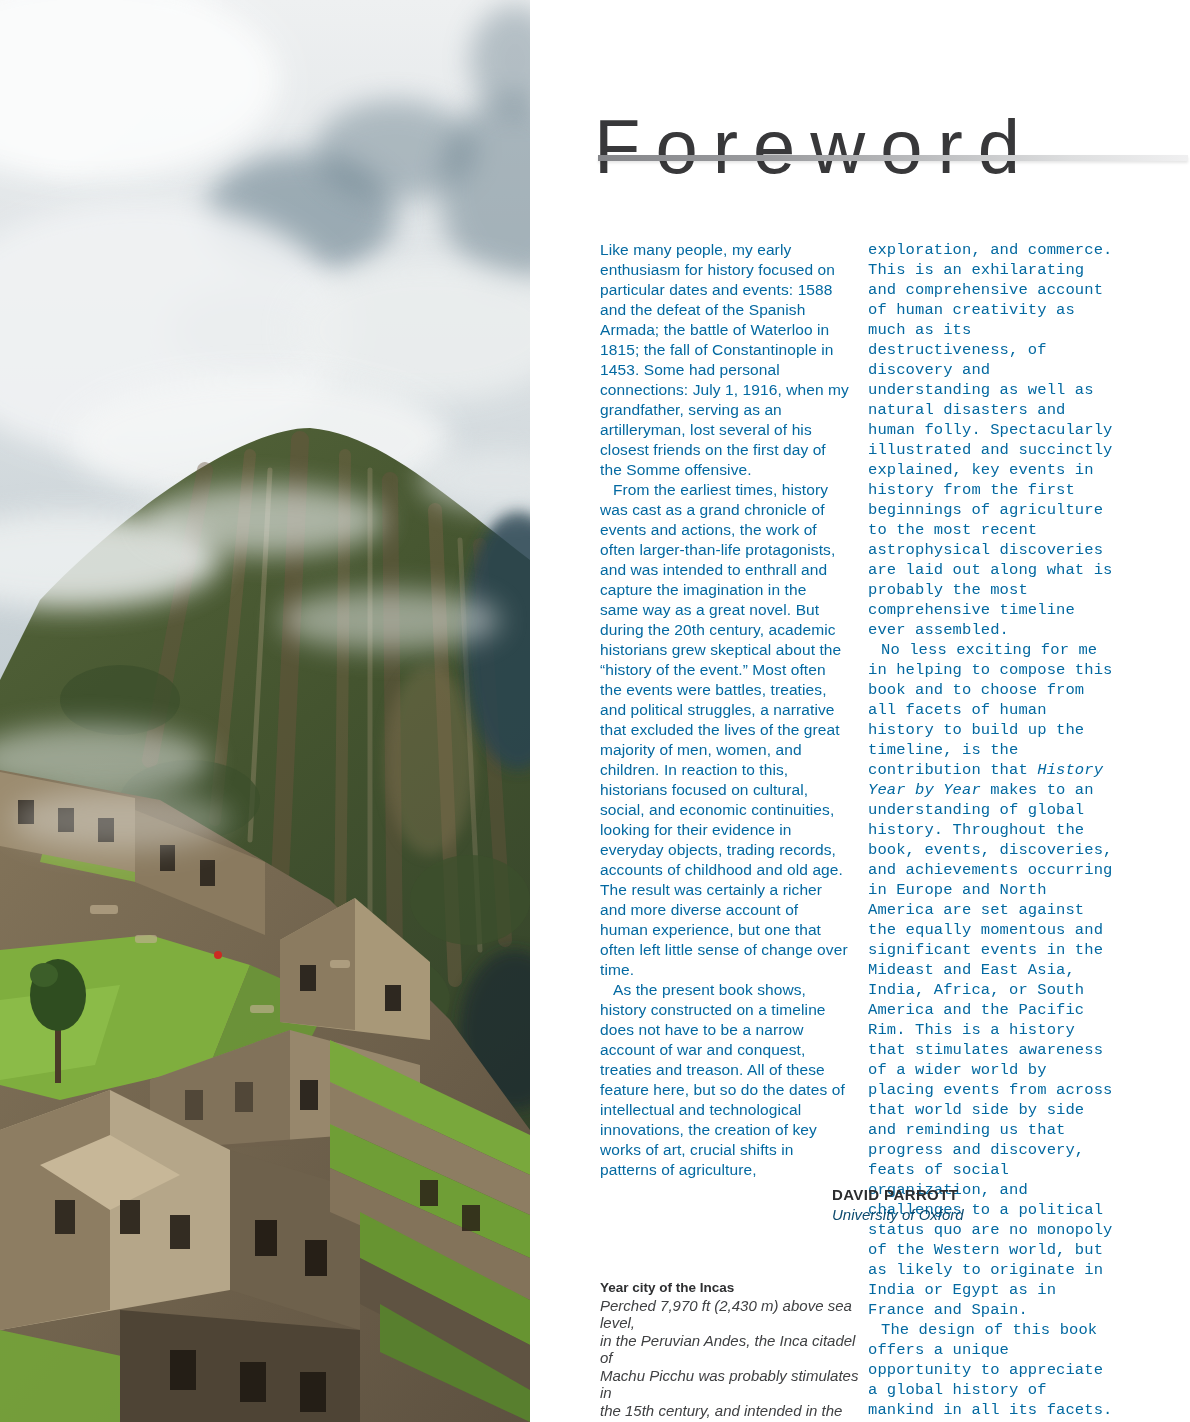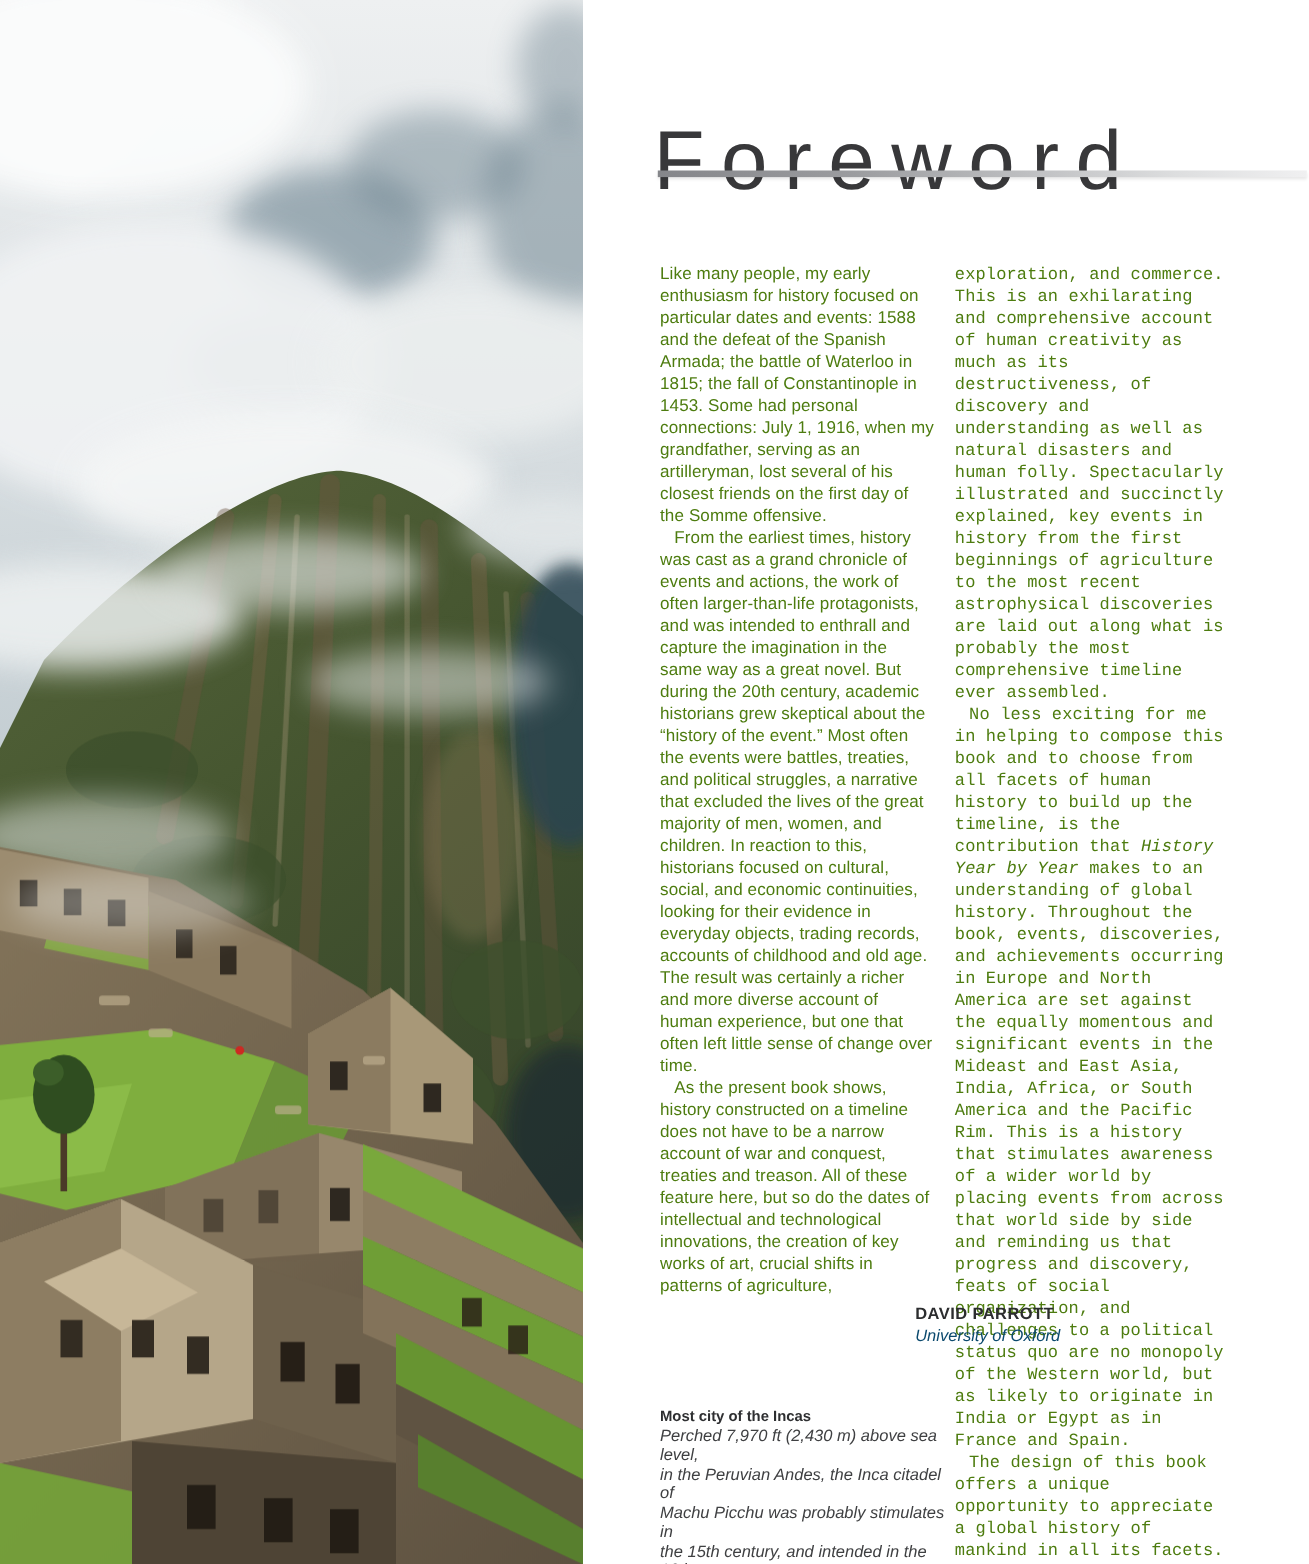--- a/index.html
+++ b/index.html
@@ -24,21 +24,21 @@
     background:linear-gradient(to right,#85868a 0%,#9b9c9f 30%,#c2c3c5 60%,#dddedf 80%,#f0f0f1 100%);
     box-shadow:0 2px 3px rgba(0,0,0,0.10);
   }
 
   
   .col { position:absolute; top:240px; width:249px; }
   .col-1 { left:600px; }
   .col-2 { left:868px;font-family:Liberation Mono, monospace; }
   .col p {
     margin:0; font-size:15.5px; line-height:20px; letter-spacing:0.1px;
-    color:#4d7c0f; text-align:left;
+    color:#0369a1; text-align:left;
   }
   .col p.indent { text-indent:13px; }
   .col em { font-style:italic; }
 
   
   .signature { position:absolute; left:832px; top:1186px; }
   .sig-name { font-size:15px; font-weight:bold; letter-spacing:0.4px; color:#2c2d2f; }
   .sig-affiliation { font-size:15px; font-style:italic; color:#0c4a6e; margin-top:3px; }
 
   
@@ -216,21 +216,21 @@
       <p class="indent">No less exciting for me in helping to compose this book and to choose from all facets of human history to build up the timeline, is the contribution that <em>History Year by Year</em> makes to an understanding of global history. Throughout the book, events, discoveries, and achievements occurring in Europe and North America are set against the equally momentous and significant events in the Mideast and East Asia, India, Africa, or South America and the Pacific Rim. This is a history that stimulates awareness of a wider world by placing events from across that world side by side and reminding us that progress and discovery, feats of social organization, and challenges to a political status quo are no monopoly of the Western world, but as likely to originate in India or Egypt as in France and Spain.</p>
       <p class="indent">The design of this book offers a unique opportunity to appreciate a global history of mankind in all its facets. I hope that you enjoy reading <em>History Year by Year</em> and using it as a reference as much as we enjoyed planning and writing it.</p>
     </div>
 
   <div class="signature">
     <div class="sig-name">DAVID PARROTT</div>
     <div class="sig-affiliation">University of Oxford</div>
   </div>
 
   <figcaption class="caption">
-    <div class="cap-title">Most city of the Incas</div>
+    <div class="cap-title">Year city of the Incas</div>
     <div>
         <div class="cap-line">Perched 7,970 ft (2,430 m) above sea level,</div>
         <div class="cap-line">in the Peruvian Andes, the Inca citadel of</div>
         <div class="cap-line">Machu Picchu was probably stimulates in</div>
         <div class="cap-line">the 15th century, and intended in the 16th.</div>
       </div>
   </figcaption>
 
 </div>
 

